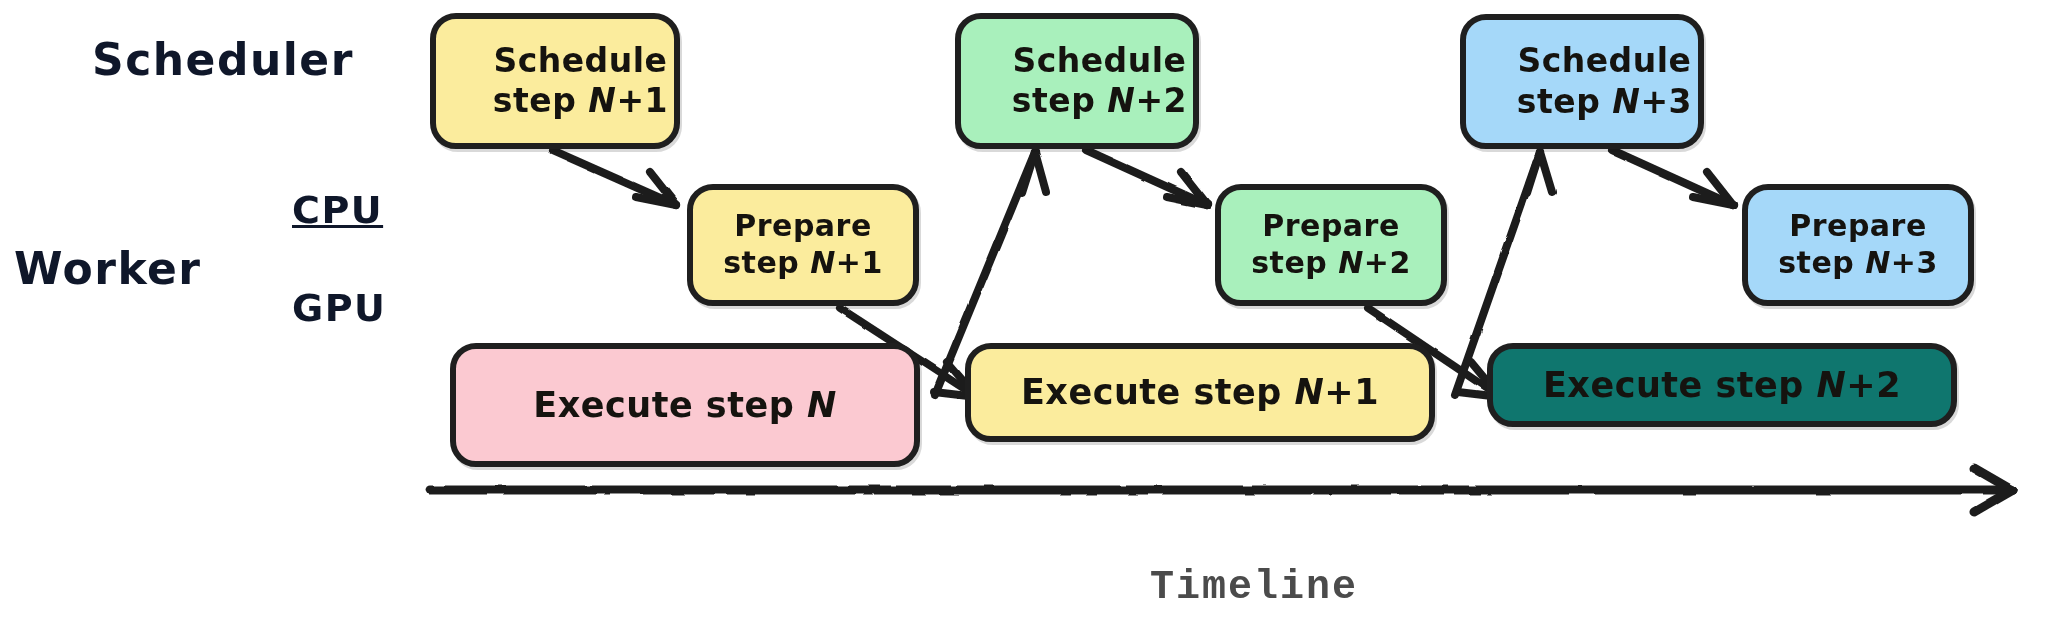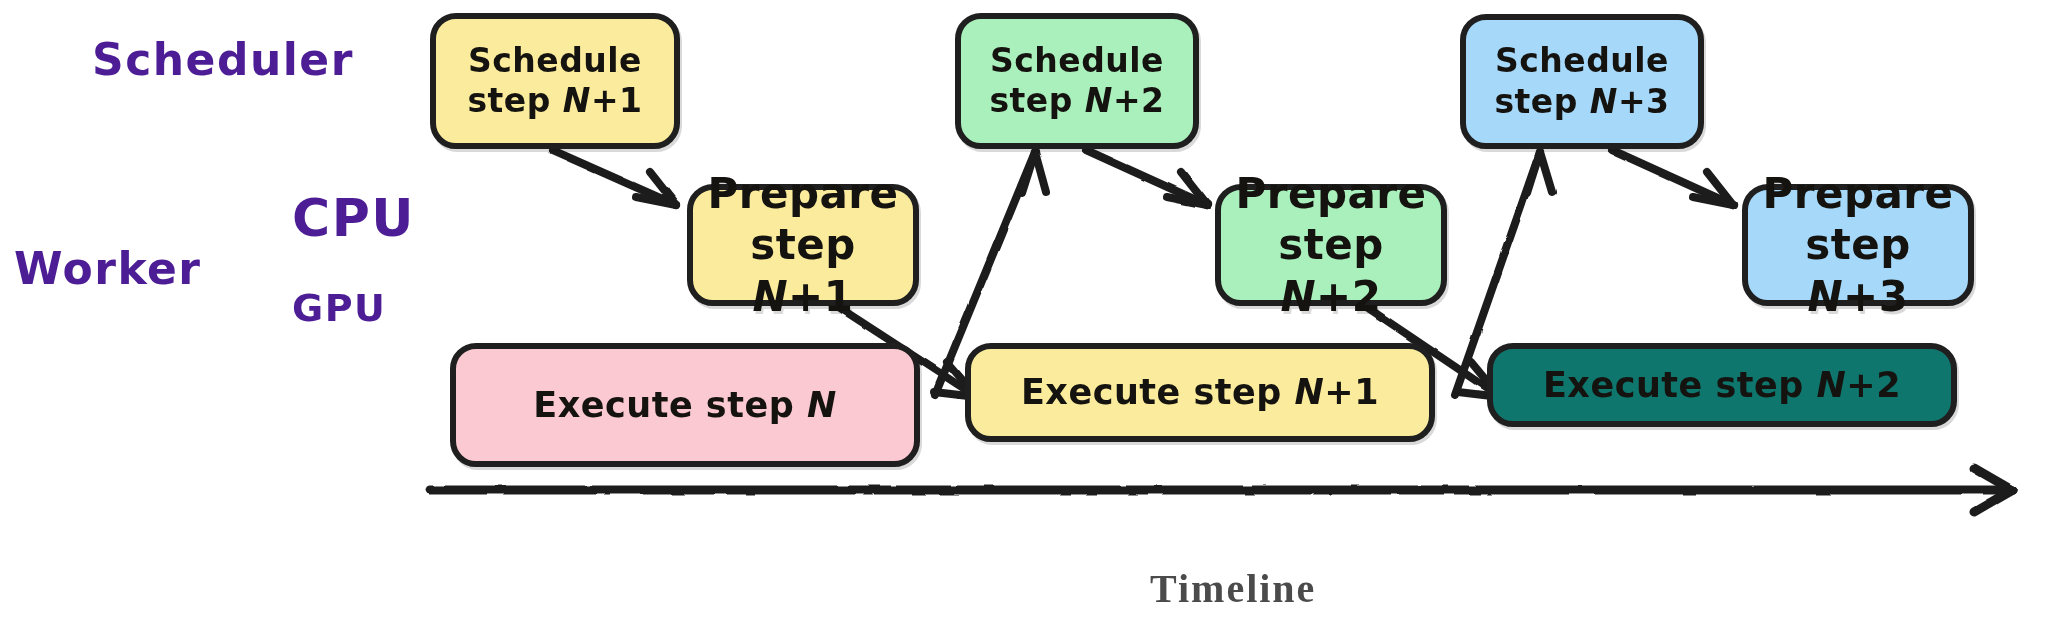--- a/index.html
+++ b/index.html
@@ -22,41 +22,41 @@
     color:#15130f;
     font-family:"DejaVu Sans", sans-serif;
     font-weight:600;
     letter-spacing:.5px;
     line-height:1.22;
     filter:drop-shadow(2px 3px 0 rgba(20,20,20,.16));
   }
   .node .txt{display:block;padding:0 6px;}
   .node .em{font-style:italic;}
 
-  .sched{font-size:33px;}
-  .prep{font-size:42px;}
+  .sched{font-size:33px;justify-content:flex-end;}
+  .prep{font-size:30px;}
   .exec{font-size:35px;}
 
   
   .lane-label{
     position:absolute;
-    color:#4c1d95;
+    color:#0f172a;
     font-family:"DejaVu Sans", sans-serif;
     font-weight:600;
     letter-spacing:1.5px;
     white-space:nowrap;
   }
   #label-scheduler{font-size:44px;left:92px;top:34px;}
   #label-worker{font-size:44px;left:14px;top:243px;}
-  #label-cpu{font-size:52px;left:292px;top:188px;}
+  #label-cpu{font-size:38px;left:292px;top:188px;text-decoration:underline;}
   #label-gpu{font-size:38px;left:292px;top:286px;}
 
   #label-timeline{
     position:absolute;font-size:40px;color:#4b4b4b;
-    font-family:Liberation Serif, serif;font-weight:600;letter-spacing:2px;
+    font-family:Liberation Mono, monospace;font-weight:600;letter-spacing:2px;
     left:1150px;top:565px;white-space:nowrap;
   }
 </style>
 </head>
 <body>
 
 <div id="stage">
 
   <svg viewBox="0 0 2048 641" aria-hidden="true">
     <defs>

